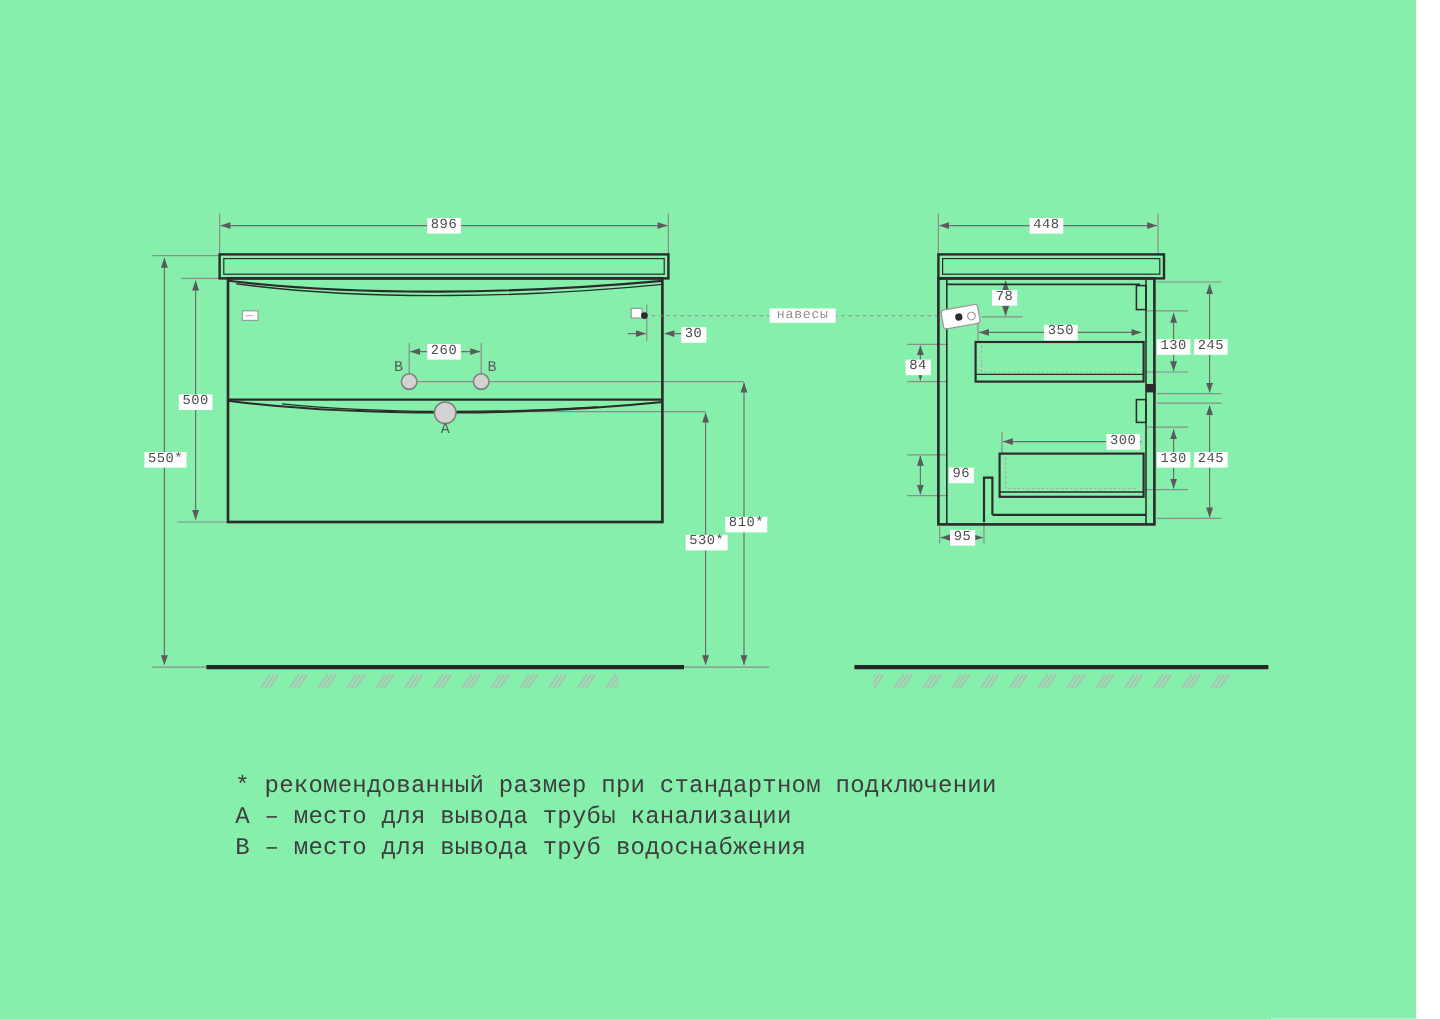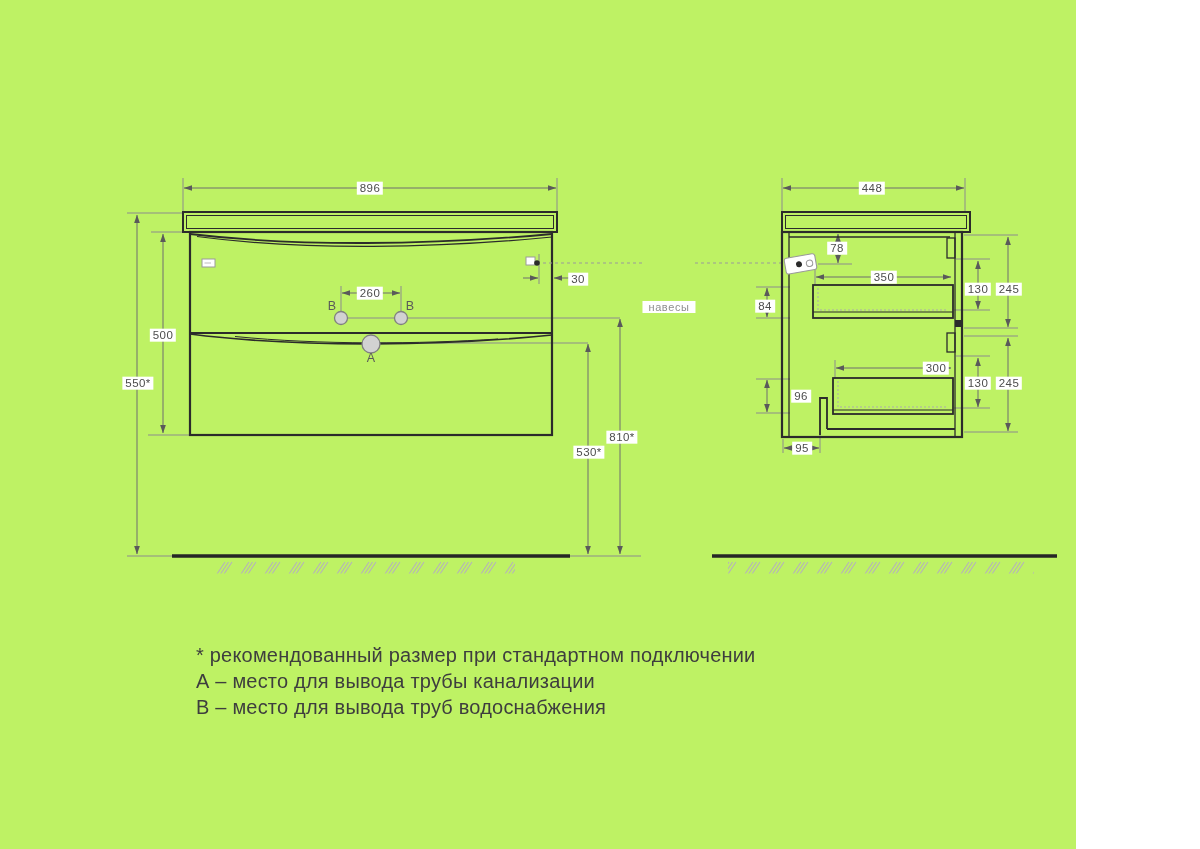--- a/index.html
+++ b/index.html
@@ -1,17 +1,17 @@
 <!DOCTYPE html>
 <html><head>
 <meta charset="utf-8">
 <style>
   html,body{margin:0;padding:0;background:#fff;}
-  #canvas{position:relative;width:1076px;height:849px;background:#bef264;overflow:hidden;
-          font-family:Liberation Sans, sans-serif;}
+  #canvas{position:relative;width:1180px;height:849px;background:#86efac;overflow:hidden;
+          font-family:Liberation Mono, monospace;}
   svg{position:absolute;left:0;top:0;}
   .dim{position:absolute;transform:translate(-50%,-50%);font-size:11.5px;color:#4d4d4d;
        background:#fff;padding:0 3px;letter-spacing:.4px;white-space:nowrap;line-height:1.1;}
   .pt{position:absolute;transform:translate(-50%,-50%);font-size:12.5px;color:#5a5a5a;
       background:transparent;padding:0;letter-spacing:0;white-space:nowrap;}
   .conn{position:absolute;transform:translate(-50%,-50%);font-size:11px;color:#8f8f8f;
         background:#fff;padding:0 6px;letter-spacing:.6px;white-space:nowrap;}
   .legend-line{position:absolute;font-size:20px;color:#3e3e3e;letter-spacing:.2px;
                white-space:nowrap;line-height:1.05;}
 </style>
@@ -186,21 +186,21 @@
 <div class="dim" style="left:163px;top:335px;">500</div>
 <div class="dim" style="left:370px;top:293px;">260</div>
 <div class="dim" style="left:578px;top:279px;">30</div>
 <div class="dim" style="left:622px;top:437px;">810*</div>
 <div class="dim" style="left:589px;top:452px;">530*</div>
 
 <div class="pt" style="left:332px;top:306px;">В</div>
 <div class="pt" style="left:410px;top:306px;">В</div>
 <div class="pt" style="left:371px;top:358px;">А</div>
 
-<div class="conn" style="left:669px;top:263px;margin-top:44px;">навесы</div>
+<div class="conn" style="left:669px;top:263px;">навесы</div>
 
 <div class="dim" style="left:872px;top:188px;">448</div>
 <div class="dim" style="left:837px;top:248px;">78</div>
 <div class="dim" style="left:765px;top:306px;text-align:right;">84</div>
 <div class="dim" style="left:884px;top:277px;">350</div>
 <div class="dim" style="left:978px;top:289px;">130</div>
 <div class="dim" style="left:1009px;top:289px;">245</div>
 <div class="dim" style="left:888px;top:368px;margin-left:48px;">300</div>
 <div class="dim" style="left:801px;top:396px;">96</div>
 <div class="dim" style="left:978px;top:383px;">130</div>

